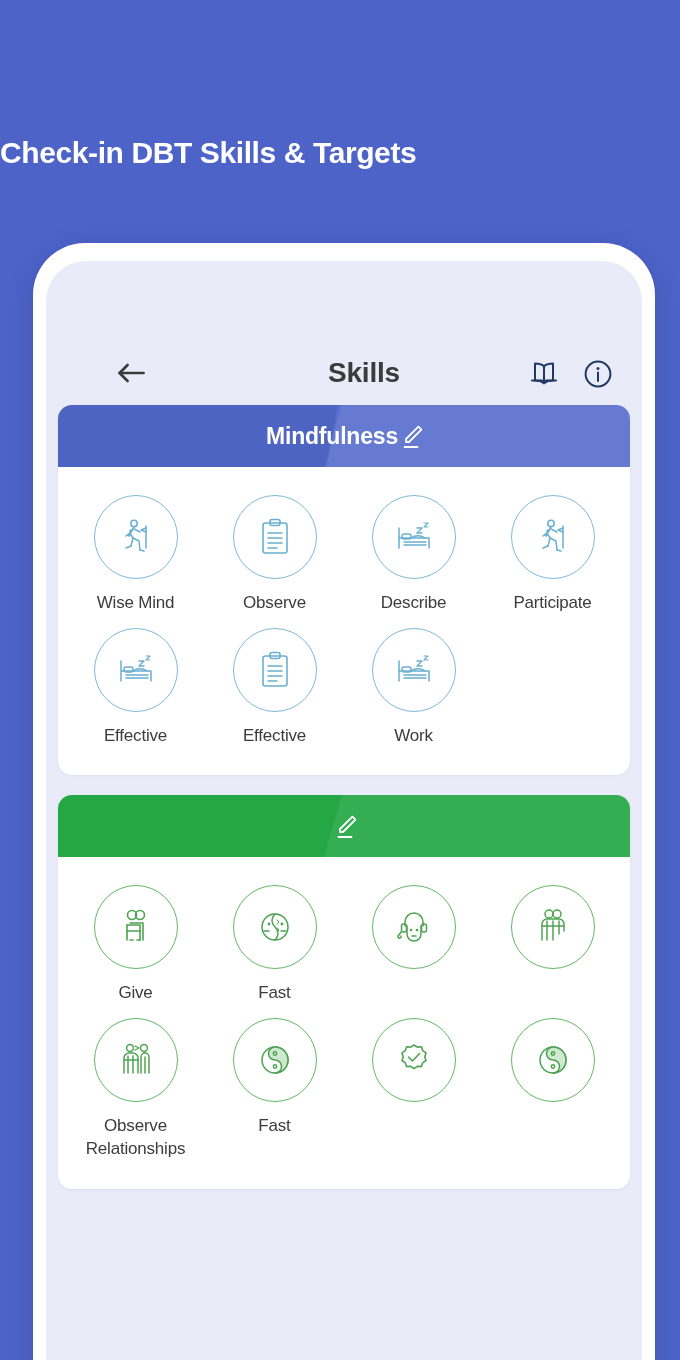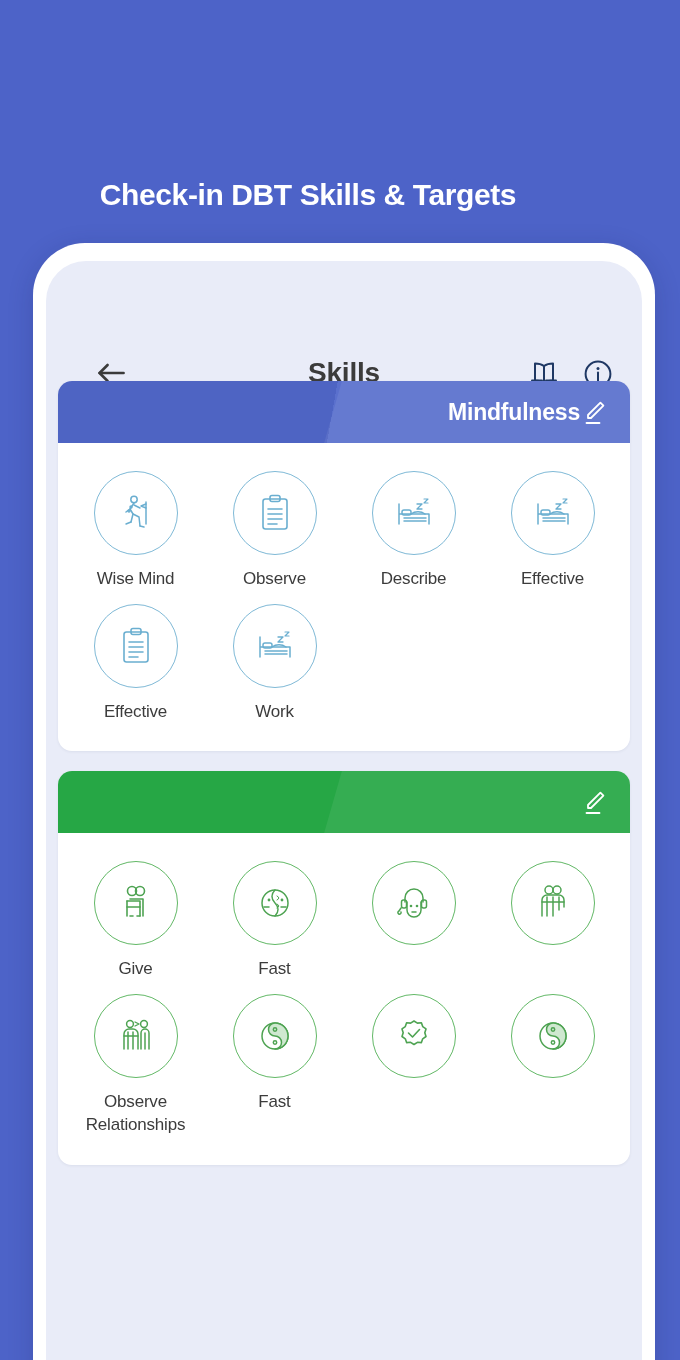--- a/index.html
+++ b/index.html
@@ -7,26 +7,24 @@
   body {
     background:#4d63c8;
     font-family:"Liberation Sans", sans-serif;
     -webkit-font-smoothing:antialiased;
   }
 
   
   .promo-title{
     position:absolute;
     top:136px; left:0; width:616px;
-    text-align:center;
     color:#ffffff;
     font-size:30px;
     font-weight:bold;
     letter-spacing:-0.4px;
-    margin-top:42px;
   }
 
   
   .phone-frame{
     position:absolute;
     left:33px;
     top:243px;
     width:622px;
     height:1180px;
     background:#ffffff;
@@ -40,24 +38,25 @@
     width:596px;
     height:1162px;
     background:#e9ecf8;
     border-radius:40px 40px 0 0;
     overflow:hidden;
   }
 
   
   .app-header{
     position:relative;
-    height:120px;
+    height:144px;
     display:flex;
     align-items:center;
     padding:0 0 0 0;
+    margin-left:20px;
   }
   .hdr-back{
     position:absolute;
     left:45px; top:95px;
     width:40px;height:34px;
     display:flex;align-items:center;justify-content:center;
     cursor:pointer;
   }
   .hdr-title{
     position:absolute;
@@ -81,21 +80,21 @@
     background:#ffffff;
     border-radius:14px;
     overflow:hidden;
     margin-bottom:20px;
     box-shadow:0 1px 3px rgba(40,50,90,0.07);
   }
   .section-header{
     height:62px;
     display:flex;
     align-items:center;
-    justify-content:flex-end;
+    justify-content:center;
     padding:0 22px 0 26px;
     position:relative;
     overflow:hidden;
   }
   .section-header .sheen{
     position:absolute;
     top:0; left:48%;
     width:70%; height:100%;
     background:rgba(255,255,255,0.07);
     transform:skewX(-16deg);
@@ -239,20 +238,39 @@
                   <path d="M20 24c4-3 10-3 14 0"></path>
                   <path d="M13 28h22M13 31h22"></path>
                   <path d="M26 14h5l-5 5h5" stroke-width="1.3"></path>
                   <path d="M33 9h4l-4 4h4" stroke-width="1.2"></path>
                 </svg>
               </span>
             </div>
             <div class="skill-label">Describe</div>
           </div>
 
+          <div class="skill">
+            <div class="skill-circle">
+              <span class="skill-ic">
+                <svg viewBox="0 0 46 46" width="46" height="46" fill="none" stroke="#6aaed0" stroke-width="1.5" stroke-linecap="round" stroke-linejoin="round">
+                  <circle cx="21" cy="9.5" r="3.2"></circle>
+                  <path d="M21 13l-4 6 3 5-2 8"></path>
+                  <path d="M20 24l6 3 1 9"></path>
+                  <path d="M17 19l-4 3"></path>
+                  <path d="M21 15l6 3"></path>
+                  <path d="M33 12v22"></path>
+                  <path d="M33 14l-5 2 5 2"></path>
+                  <path d="M13 34l5-2M27 36l4 1"></path>
+                  <circle cx="18" cy="17" r="1"></circle>
+                    <circle cx="16" cy="21" r="1"></circle>
+                </svg>
+              </span>
+            </div>
+            <div class="skill-label">Participate</div>
+          </div>
 
 
           <div class="skill">
             <div class="skill-circle">
               <span class="skill-ic">
                 <svg viewBox="0 0 46 46" width="46" height="46" fill="none" stroke="#6aaed0" stroke-width="1.5" stroke-linecap="round" stroke-linejoin="round">
                   <path d="M8 14v20M8 24h30v10M38 24v10"></path>
                   <rect x="11" y="20" width="9" height="5" rx="2"></rect>
                   <path d="M20 24c4-3 10-3 14 0"></path>
                   <path d="M13 28h22M13 31h22"></path>

